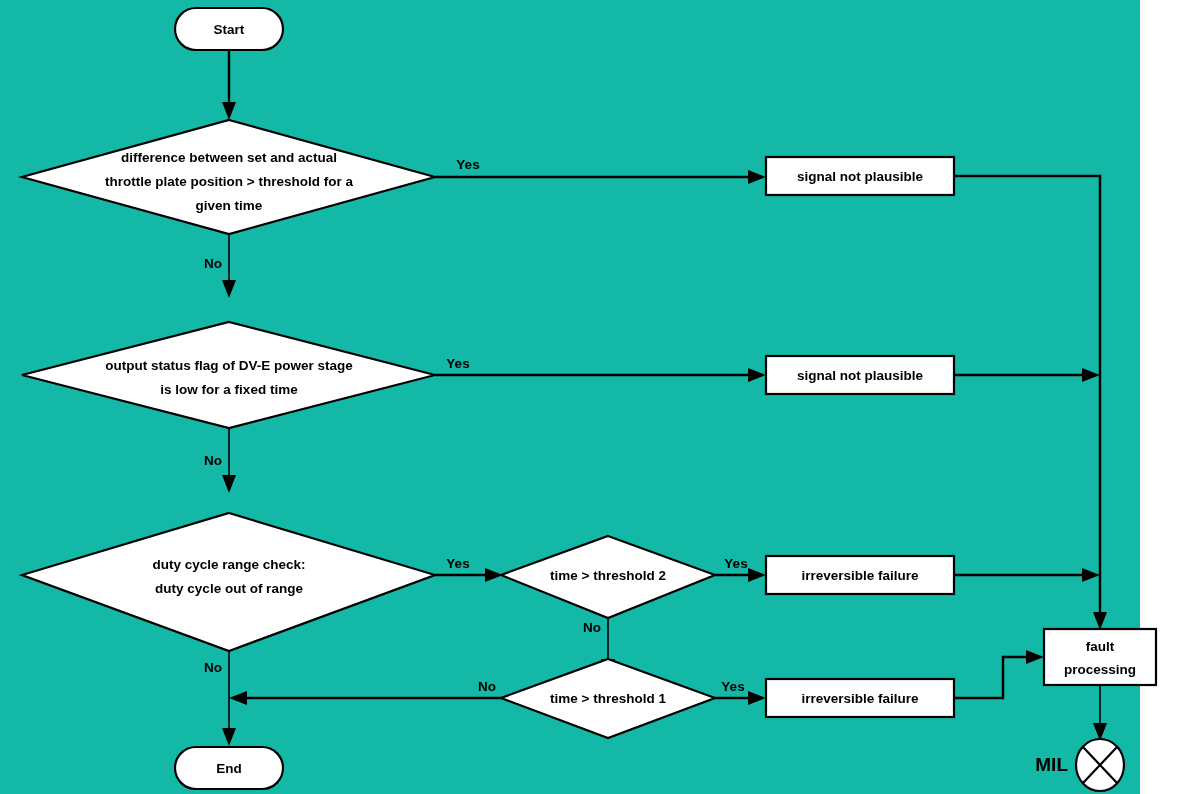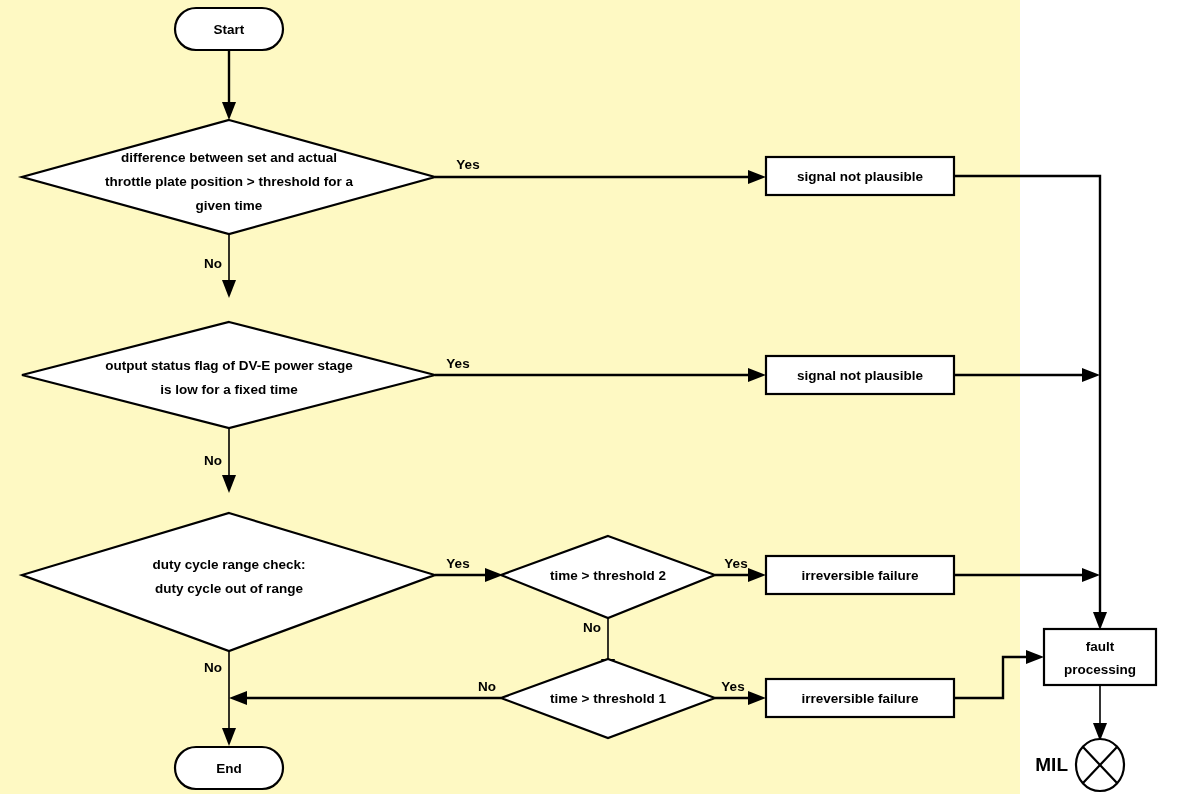--- a/index.html
+++ b/index.html
@@ -8,23 +8,23 @@
     background: #ffffff;
   }
   body {
     width: 1184px;
     height: 794px;
     font-family: "Liberation Sans", sans-serif;
     overflow: hidden;
   }
   #flowchart-root {
     position: relative;
-    width: 1020px;
+    width: 1140px;
     height: 794px;
-    background: #fef9c3;
+    background: #14b8a6;
   }
   svg#diagram {
     display: block;
     width: 1184px;
     height: 794px;
   }
   .shape-line {
     fill: none;
     stroke: #000000;
     stroke-width: 2.2;

